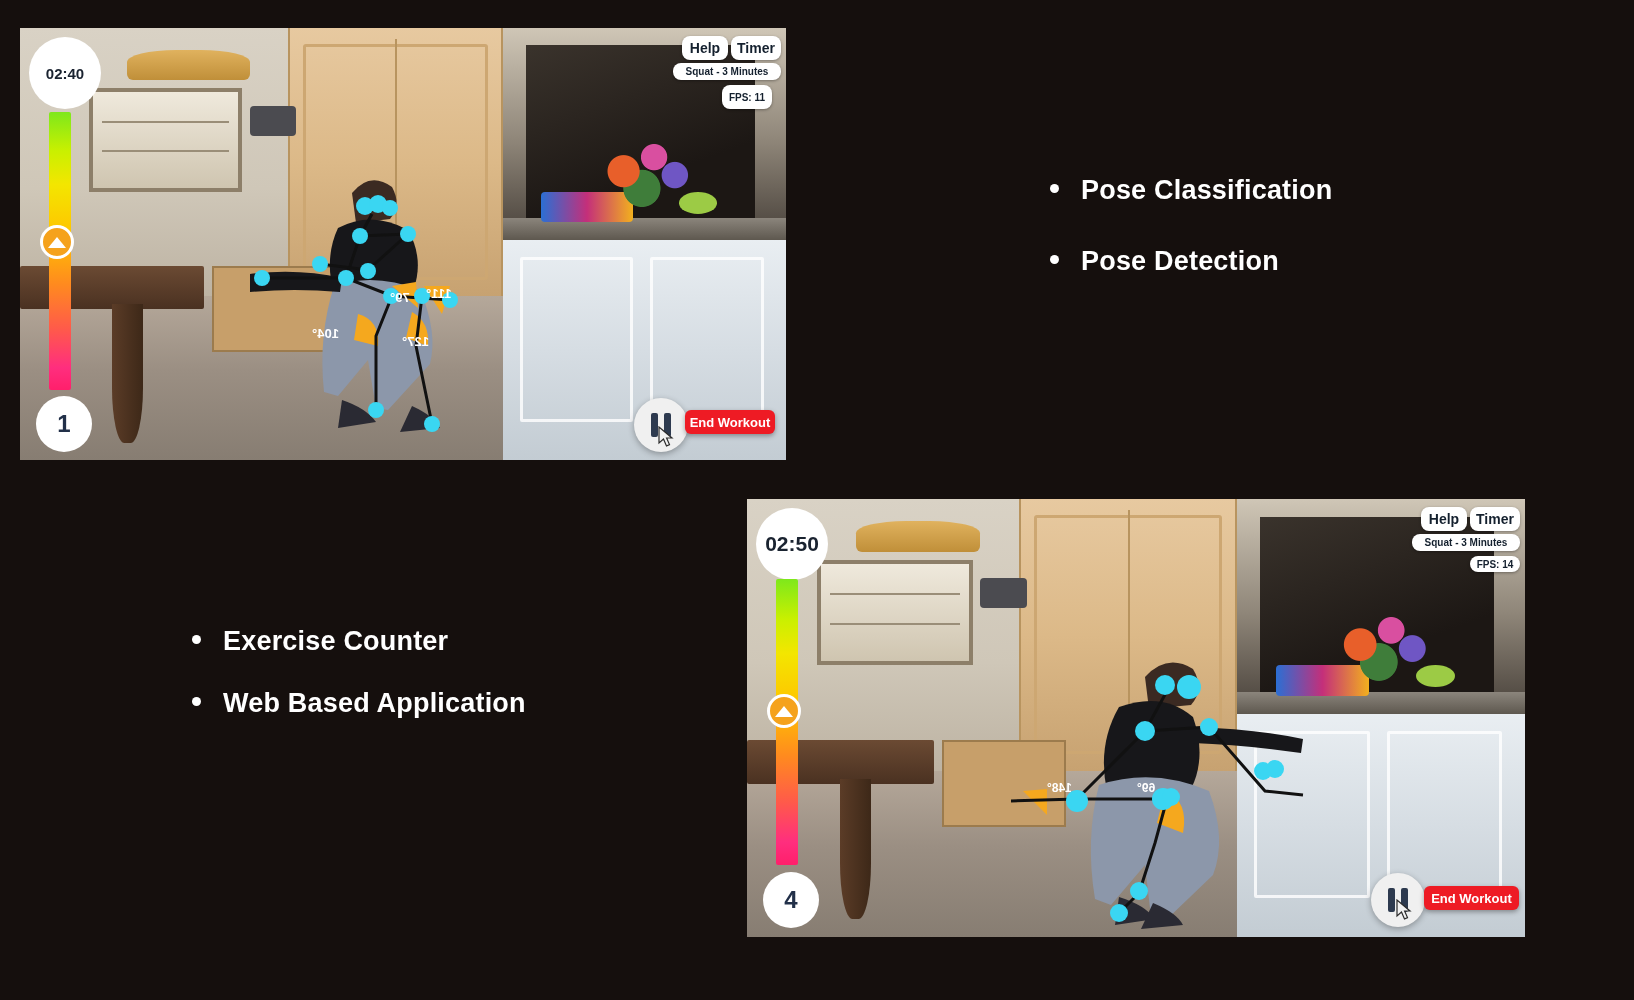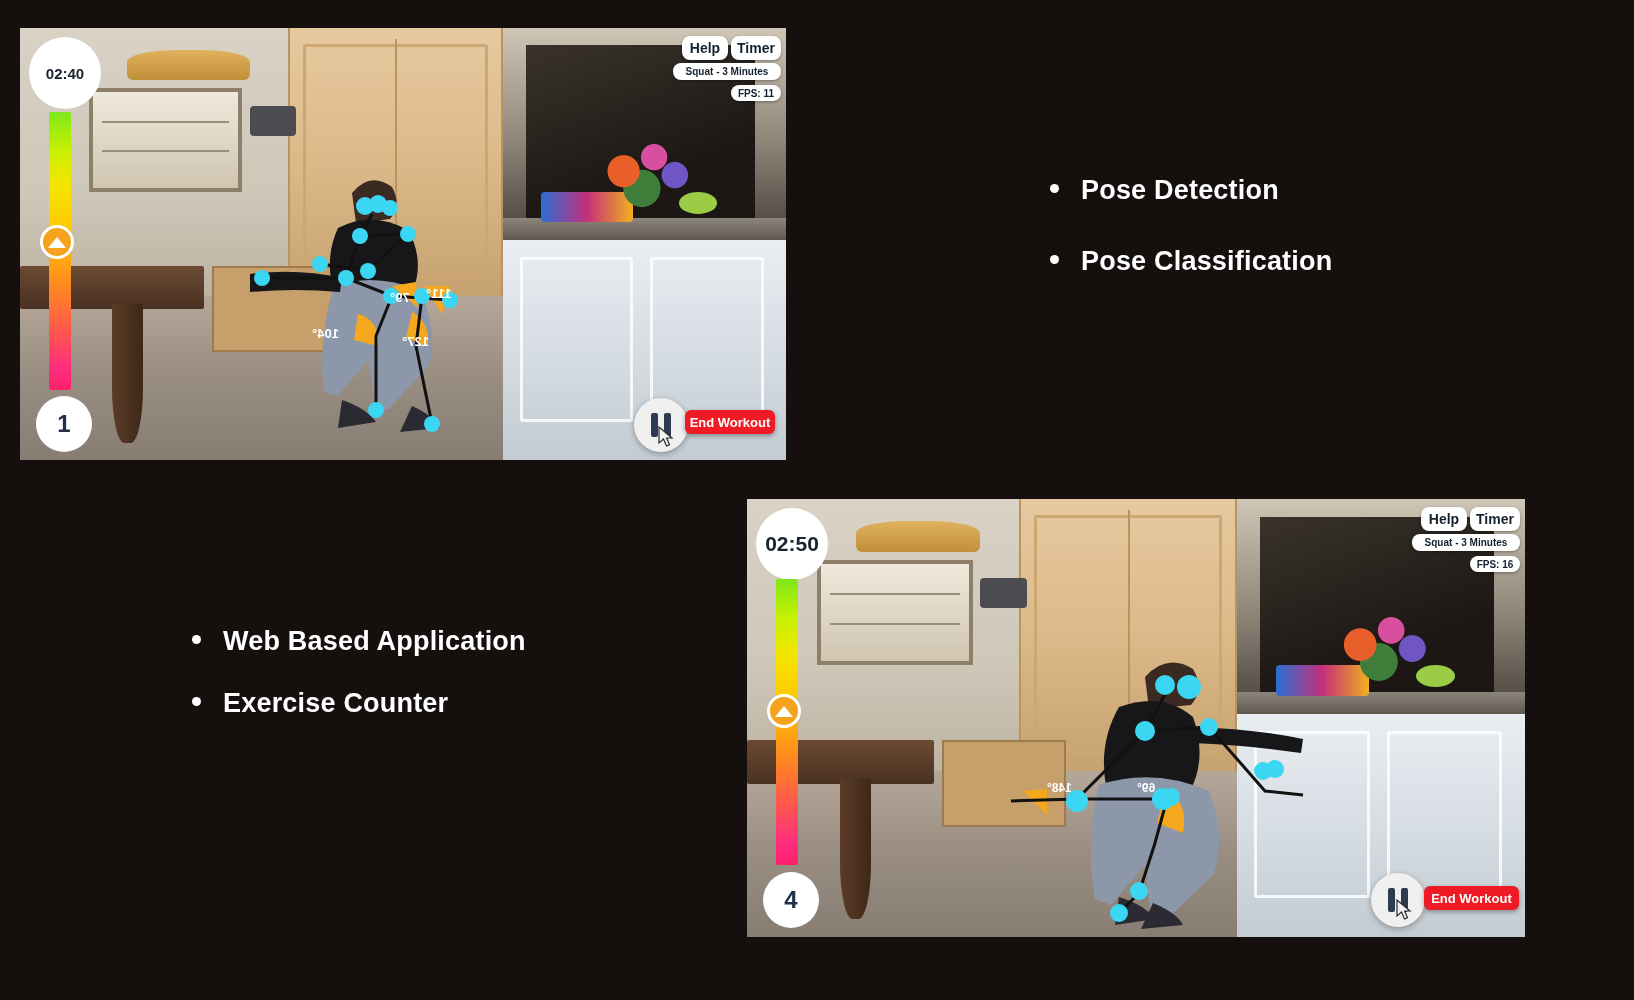--- a/index.html
+++ b/index.html
@@ -206,21 +206,21 @@
     <div class="gradient-bar" style="left:29px;top:84px;width:22px;height:278px;"></div>
     <div class="bar-knob" style="left:20px;top:197px;width:34px;height:34px;">
       <span class="tri"></span>
     </div>
 
     <div class="rep-badge" style="left:16px;top:368px;width:56px;height:56px;font-size:24px;">1</div>
 
     <div class="pill" style="right:58px;top:8px;width:46px;height:24px;font-size:14px;">Help</div>
     <div class="pill" style="right:5px;top:8px;width:50px;height:24px;font-size:14px;">Timer</div>
     <div class="pill" style="right:5px;top:35px;width:108px;height:17px;font-size:10px;">Squat - 3 Minutes</div>
-    <div class="pill" style="right:5px;top:57px;width:50px;height:16px;font-size:10px;">FPS: 11</div>
+    <div class="pill" style="right:14px;top:57px;width:50px;height:24px;font-size:10px;">FPS: 11</div>
 
     <div class="pause-btn" style="left:614px;top:370px;width:54px;height:54px;">
       <span style="display:flex;gap:6px;">
         <i style="width:7px;height:24px;"></i>
           <i style="width:7px;height:24px;"></i>
       </span>
     </div>
     <div class="end-btn" style="left:665px;top:382px;width:90px;height:24px;font-size:13px;">End Workout</div>
 
     <svg class="cursor" style="left:637px;top:398px;" viewBox="0 0 18 22">
@@ -294,50 +294,50 @@
     <div class="gradient-bar" style="left:29px;top:80px;width:22px;height:286px;"></div>
     <div class="bar-knob" style="left:20px;top:195px;width:34px;height:34px;">
       <span class="tri"></span>
     </div>
 
     <div class="rep-badge" style="left:16px;top:373px;width:56px;height:56px;font-size:24px;">4</div>
 
     <div class="pill" style="right:58px;top:8px;width:46px;height:24px;font-size:14px;">Help</div>
     <div class="pill" style="right:5px;top:8px;width:50px;height:24px;font-size:14px;">Timer</div>
     <div class="pill" style="right:5px;top:35px;width:108px;height:17px;font-size:10px;">Squat - 3 Minutes</div>
-    <div class="pill" style="right:5px;top:57px;width:50px;height:16px;font-size:10px;">FPS: 16</div>
+    <div class="pill" style="right:5px;top:57px;width:50px;height:16px;font-size:10px;">FPS: 14</div>
 
     <div class="pause-btn" style="left:624px;top:374px;width:54px;height:54px;">
       <span style="display:flex;gap:6px;">
         <i style="width:7px;height:24px;"></i>
           <i style="width:7px;height:24px;"></i>
       </span>
     </div>
     <div class="end-btn" style="left:677px;top:387px;width:95px;height:24px;font-size:13px;">End Workout</div>
 
     <svg class="cursor" style="left:648px;top:400px;" viewBox="0 0 18 22">
       <path d="M2 1 L2 17 L6.5 13 L9.5 20 L12.5 18.6 L9.6 12 L15 12 Z" fill="#f2f2f2" stroke="#2b2b2b" stroke-width="1.2"></path>
     </svg>
   </div>
 
   <ul class="bullets right">
     <li>
       <span class="dot"></span>
-      <span>Pose Detection</span>
+      <span> Pose Classification</span>
     </li>
     <li>
       <span class="dot"></span>
-      <span> Pose Classification</span>
+      <span>Pose Detection</span>
     </li>
   </ul>
 
   <ul class="bullets left">
+    <li>
+      <span class="dot"></span>
+      <span>Exercise Counter</span>
+    </li>
     <li>
       <span class="dot"></span>
       <span>Web Based Application</span>
     </li>
-    <li>
-      <span class="dot"></span>
-      <span>Exercise Counter</span>
-    </li>
   </ul>
 
 </div>
 
 </body></html>

